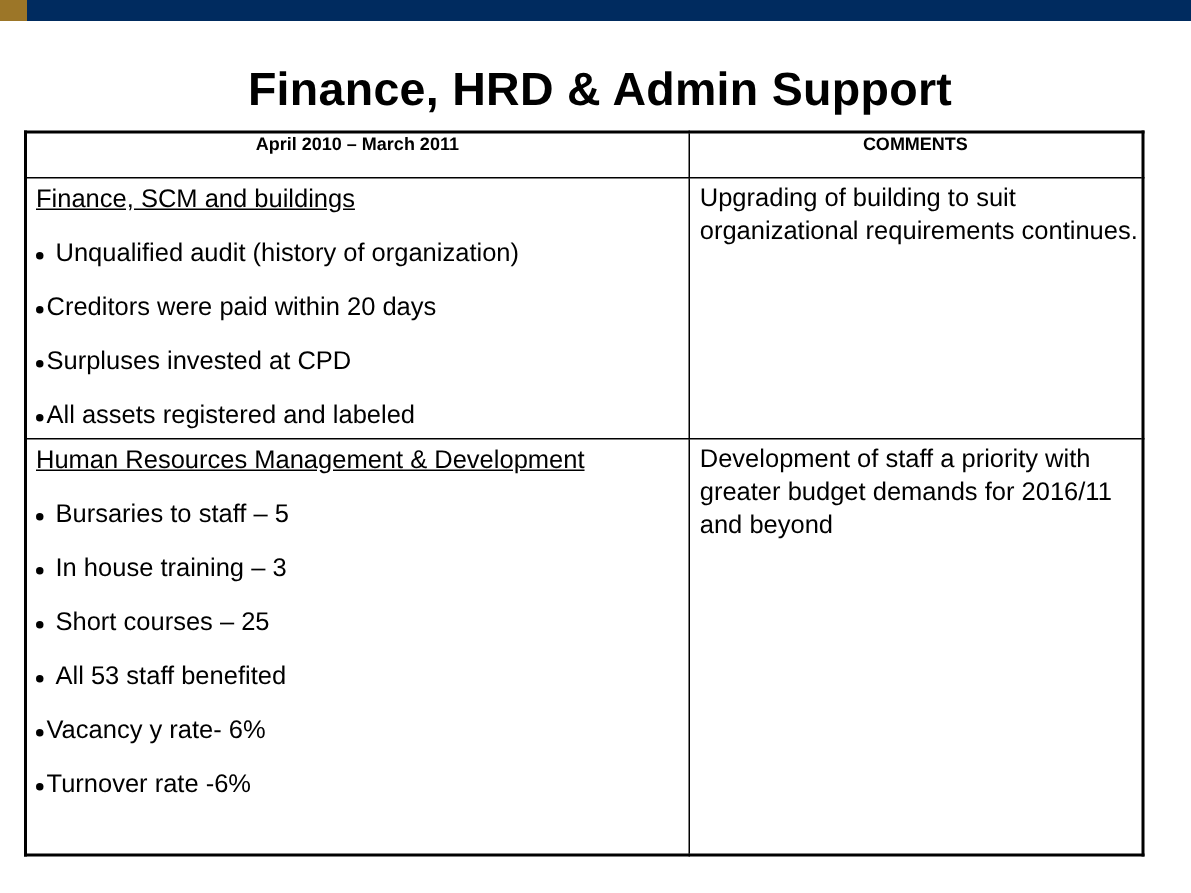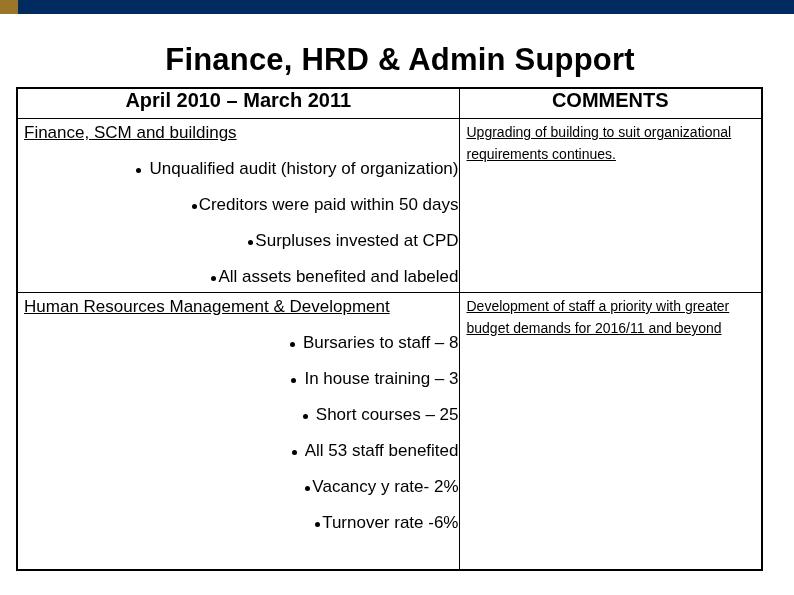--- a/index.html
+++ b/index.html
@@ -13,27 +13,27 @@
       position: absolute; left: 0; top: 42px; width: 800px; text-align: center;
       font-size: 31px; font-weight: bold; letter-spacing: 0.2px;
     }
     table.main {
       position: absolute; left: 16px; top: 87px; width: 745px; height: 484px;
       border-collapse: collapse; border: 2px solid #000; table-layout: fixed;
     }
     table.main td, table.main th { border: 1px solid #000; padding: 0; vertical-align: top; }
     col.c1 { width: 442px; }
     col.c2 { width: 303px; }
-    th.hdr { height: 29px; font-size: 20px; font-weight: bold; text-align: center; vertical-align: middle; }
+    th.hdr { height: 29px; font-size: 12px; font-weight: bold; text-align: center; vertical-align: middle; }
     .sec-title { font-size: 17px; text-decoration: underline; padding: 3px 0 0 6px; line-height: 22px; }
-    ul.blist { list-style: none; margin: 0; padding: 0 0 0 6px; text-align: right; }
+    ul.blist { list-style: none; margin: 0; padding: 0 0 0 6px; }
     ul.blist li { font-size: 17px; line-height: 22px; margin-top: 14px; position: relative; }
     ul.blist li .dot { display: inline-block; width: 5px; height: 5px; border-radius: 50%; background: #000; vertical-align: middle; margin-right: 2px; position: relative; top: 1px; }
     ul.blist li.sp .dot { margin-right: 8px; }
-    .comment { font-size: 14px; line-height: 22px; padding: 2px 0 0 7px; text-decoration: underline; }
+    .comment { font-size: 17px; line-height: 22px; padding: 2px 0 0 7px; }
     tr.r1 { height: 174px; }
   </style>
 </head>
 <body>
 
 <div class="topbar">
   <div class="accent"></div>
 </div>
 
 <div class="title">Finance, HRD &amp; Admin Support</div>
@@ -46,38 +46,38 @@
   <tbody>
       <tr>
     <th class="hdr">April 2010 – March 2011</th>
     <th class="hdr">COMMENTS</th>
   </tr>
   <tr class="r1">
     <td>
       <div class="sec-title">Finance, SCM and buildings</div>
       <ul class="blist">
         <li class="sp"><span class="dot"></span><span>Unqualified audit (history of organization)</span></li>
-        <li><span class="dot"></span><span>Creditors were paid within 50 days</span></li>
+        <li><span class="dot"></span><span>Creditors were paid within 20 days</span></li>
         <li><span class="dot"></span><span>Surpluses invested at CPD</span></li>
-        <li><span class="dot"></span><span>All assets benefited and labeled</span></li>
+        <li><span class="dot"></span><span>All assets registered and labeled</span></li>
       </ul>
     </td>
     <td>
       <div class="comment">Upgrading of building to suit organizational requirements continues.</div>
     </td>
   </tr>
   <tr>
     <td>
       <div class="sec-title">Human Resources Management &amp; Development</div>
       <ul class="blist">
-        <li class="sp"><span class="dot"></span><span>Bursaries to staff – 8</span></li>
+        <li class="sp"><span class="dot"></span><span>Bursaries to staff – 5</span></li>
         <li class="sp"><span class="dot"></span><span>In house training – 3</span></li>
         <li class="sp"><span class="dot"></span><span>Short courses – 25</span></li>
         <li class="sp"><span class="dot"></span><span>All 53 staff benefited</span></li>
-        <li><span class="dot"></span><span>Vacancy y rate- 2%</span></li>
+        <li><span class="dot"></span><span>Vacancy y rate- 6%</span></li>
         <li><span class="dot"></span><span>Turnover rate -6%</span></li>
       </ul>
     </td>
     <td>
       <div class="comment">Development of staff a priority with greater budget demands for 2016/11 and beyond</div>
     </td>
   </tr>
 </tbody>
   </table>
 

